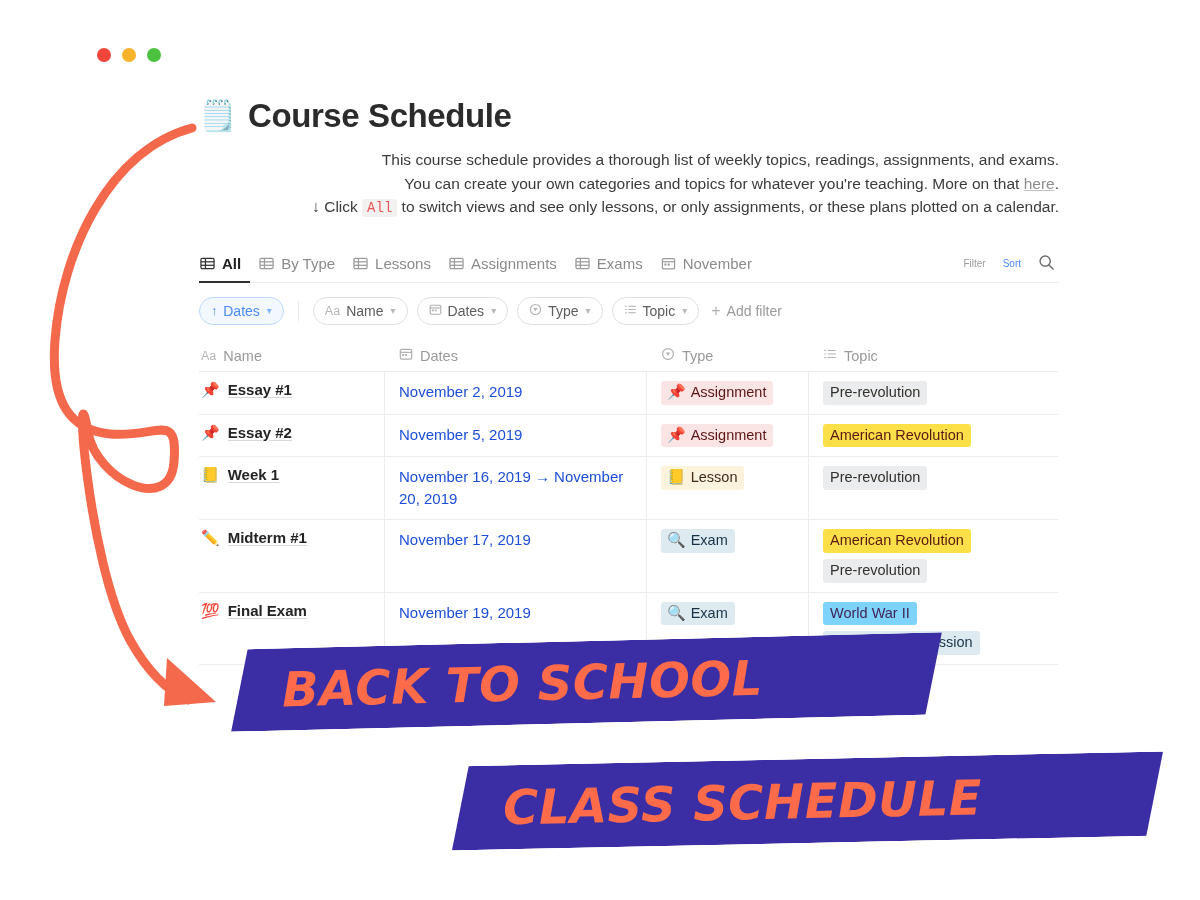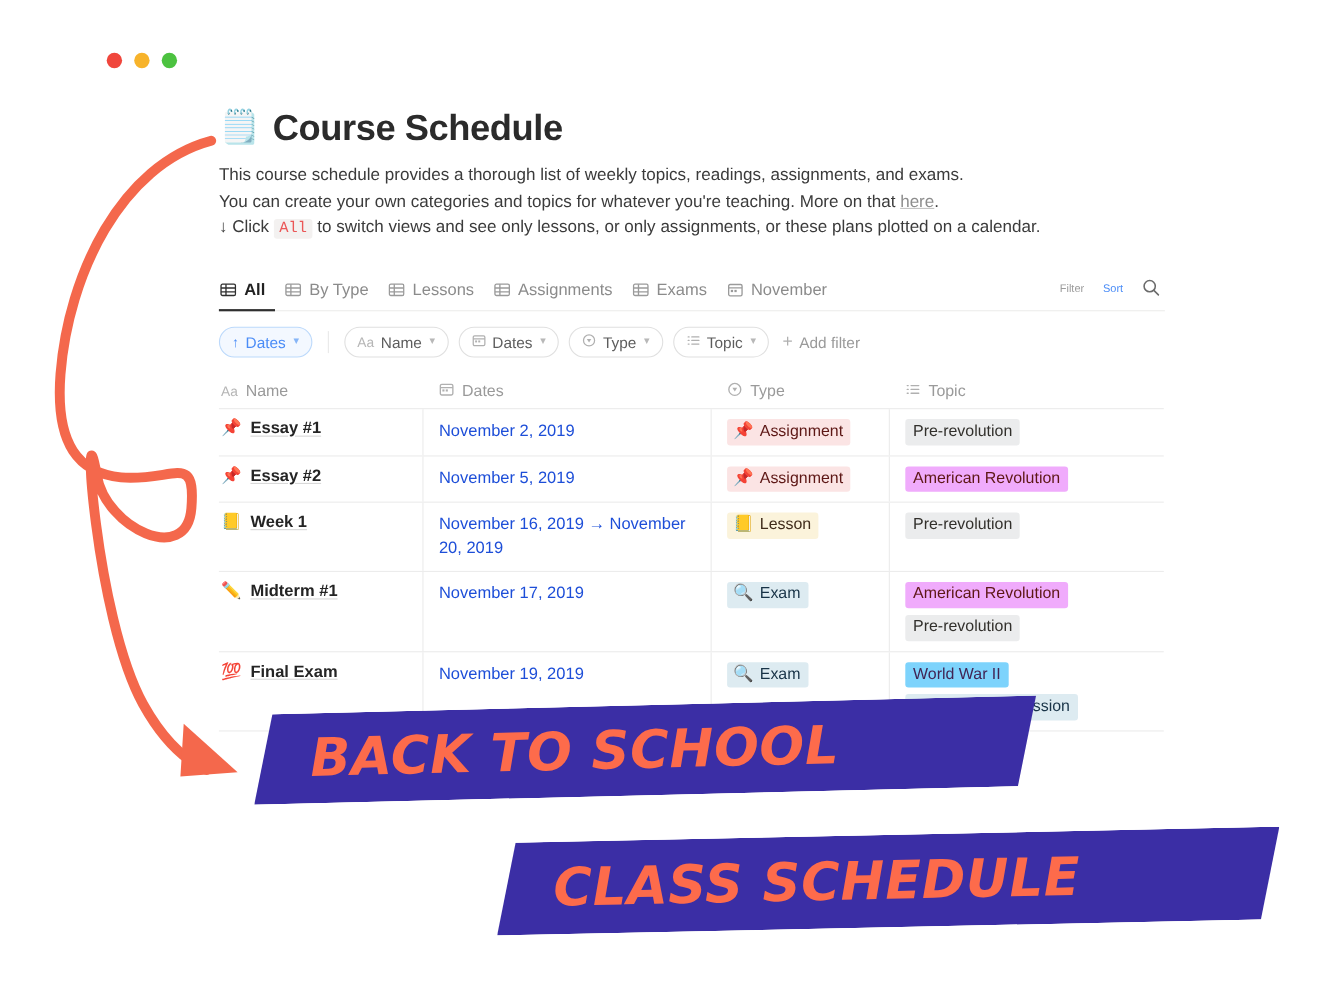--- a/index.html
+++ b/index.html
@@ -59,20 +59,21 @@
     letter-spacing: -0.4px;
     margin: 0 0 14px 0;
     line-height: 1.1;
   }
   .title-emoji { font-size: 30px; line-height: 1; }
 
   .doc-desc {
     font-size: 15.5px;
     line-height: 1.52;
     color: #3b3b3b;
+    text-align: right;
   }
   .doc-desc .link {
     color: #8d8d8d;
     text-decoration: underline;
     text-decoration-color: #c4c4c4;
     cursor: pointer;
   }
   .code-chip {
     font-family: "Liberation Mono", "DejaVu Sans Mono", monospace;
     font-size: 14px;
@@ -239,21 +240,21 @@
 
   .tags { display: flex; flex-direction: column; align-items: flex-start; gap: 6px; }
   .tag {
     display: inline-block;
     border-radius: 3px;
     padding: 2px 7px 3px 7px;
     font-size: 14.5px;
     line-height: 1.3;
   }
   .tag-grey   { background: #ebeced; color: #32302c; }
-  .tag-red    { background: #f0abfc; color: #5d1715; }
+  .tag-red    { background: #fde047; color: #5d1715; }
   .tag-purple { background: #7dd3fc; color: #412454; }
   .tag-blue   { background: #ddebf1; color: #183347; }
 
   
   .banner {
     position: absolute;
     display: flex;
     align-items: center;
     background: #3B2EA5;
     color: #FD6B4B;

